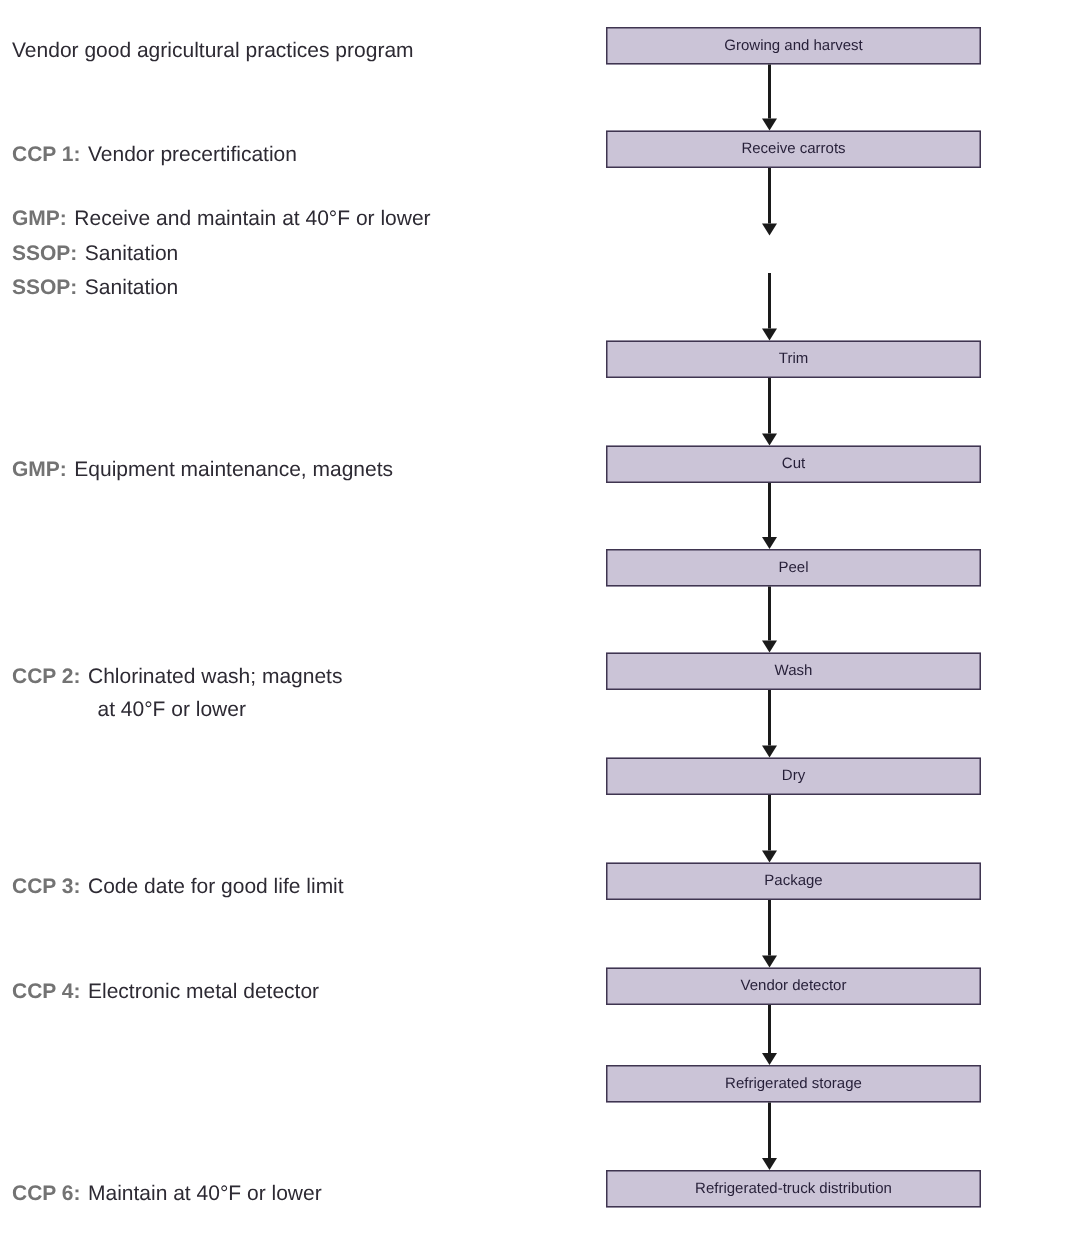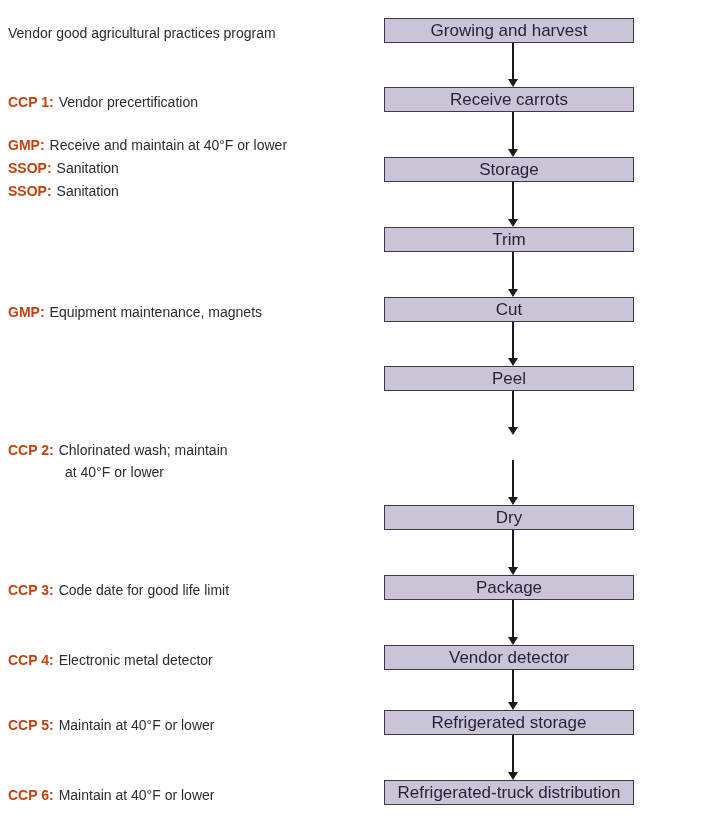--- a/index.html
+++ b/index.html
@@ -6,30 +6,30 @@
   .canvas {
     position: relative;
     width: 718px;
     height: 840px;
     background: #ffffff;
     font-family: "Liberation Sans", sans-serif;
     overflow: hidden;
   }
   .step {
     position: absolute;
-    left: 384px;
+    left: 404px;
     width: 250px;
     height: 25px;
     background: #cbc4d7;
     border: 1.5px solid #3f3550;
     box-sizing: border-box;
     display: flex;
     align-items: center;
     justify-content: center;
-    font-size: 17px;
+    font-size: 10px;
     color: #261f38;
     white-space: nowrap;
   }
   .arrow {
     position: absolute;
     left: 507px;
     width: 12px;
     display: flex;
     flex-direction: column;
     align-items: center;
@@ -42,21 +42,21 @@
     border-top: 8px solid #1a1a1a;
   }
   .ann {
     position: absolute;
     left: 8px;
     font-size: 14px;
     color: #2d2a33;
     line-height: 22px;
     white-space: nowrap;
   }
-  .prefix { font-weight: bold; color: #c2410c; margin-right: 5px; }
+  .prefix { font-weight: bold; color: #737373; margin-right: 5px; }
   .indent2 { padding-left: 57px; }
 </style>
 </head>
 <body>
 
 <div class="canvas">
 
   <div class="ann" style="top:22px">
     <span>Vendor good agricultural practices program</span>
   </div>
@@ -76,58 +76,55 @@
   <div class="ann" style="top:180px">
     <span class="prefix">SSOP:</span><span>Sanitation</span>
   </div>
 
   <div class="ann" style="top:301px">
     <span class="prefix">GMP:</span><span>Equipment maintenance, magnets</span>
   </div>
 
   <div class="ann" style="top:439px">
     <div>
-      <span class="prefix">CCP 2:</span><span>Chlorinated wash; maintain</span>
+      <span class="prefix">CCP 2:</span><span>Chlorinated wash; magnets</span>
     </div>
     <div class="indent2">at 40°F or lower</div>
   </div>
 
   <div class="ann" style="top:579px">
     <span class="prefix">CCP 3:</span><span>Code date for good life limit</span>
   </div>
 
   <div class="ann" style="top:649px">
     <span class="prefix">CCP 4:</span><span>Electronic metal detector</span>
   </div>
 
-  <div class="ann" style="top:714px">
-    <span class="prefix">CCP 5:</span><span>Maintain at 40°F or lower</span>
-  </div>
 
   <div class="ann" style="top:784px">
     <span class="prefix">CCP 6:</span><span>Maintain at 40°F or lower</span>
   </div>
 
   <div class="step" style="top:18px">
       <span>Growing and harvest</span>
     </div>
   <div class="step" style="top:87px">
       <span>Receive carrots</span>
     </div>
-  <div class="step" style="top:157px">
-      <span>Storage</span>
-    </div>
   <div class="step" style="top:227px">
       <span>Trim</span>
     </div>
   <div class="step" style="top:297px">
       <span>Cut</span>
     </div>
   <div class="step" style="top:366px">
       <span>Peel</span>
+    </div>
+  <div class="step" style="top:435px">
+      <span>Wash</span>
     </div>
   <div class="step" style="top:575px">
       <span>Package</span>
     </div>
   <div class="step" style="top:505px">
       <span>Dry</span>
     </div>
   <div class="step" style="top:645px">
       <span>Vendor detector</span>
     </div>

